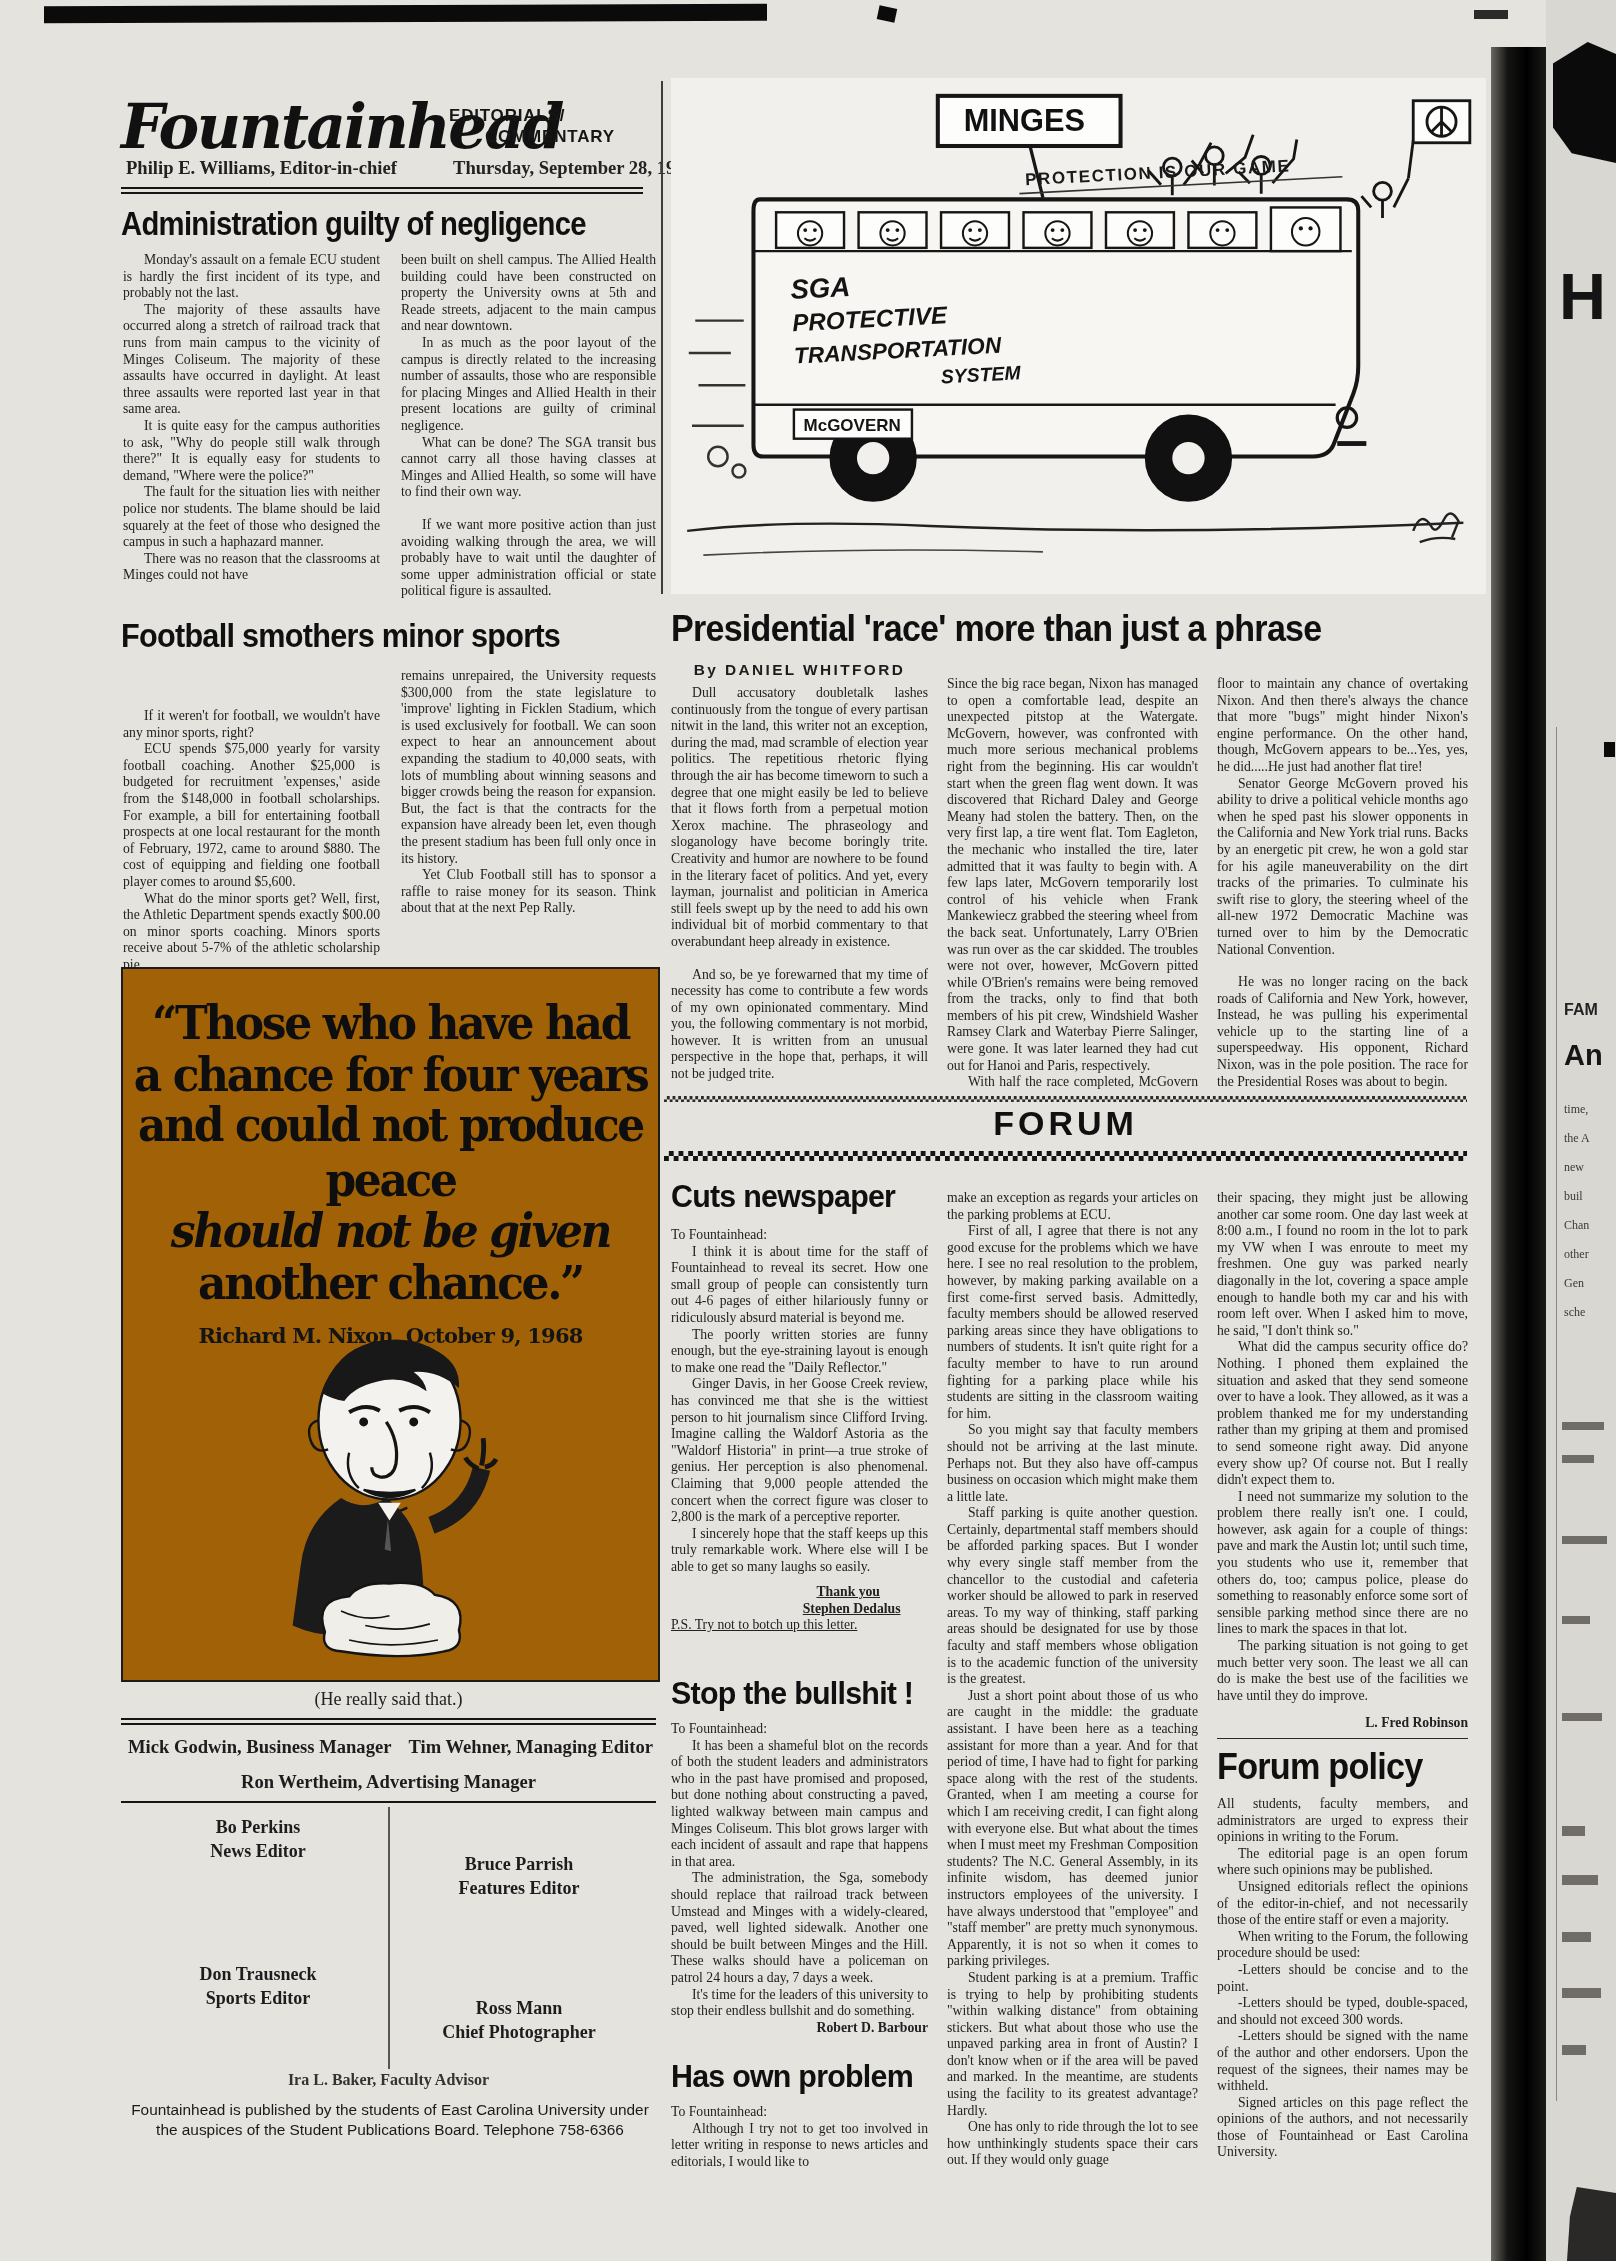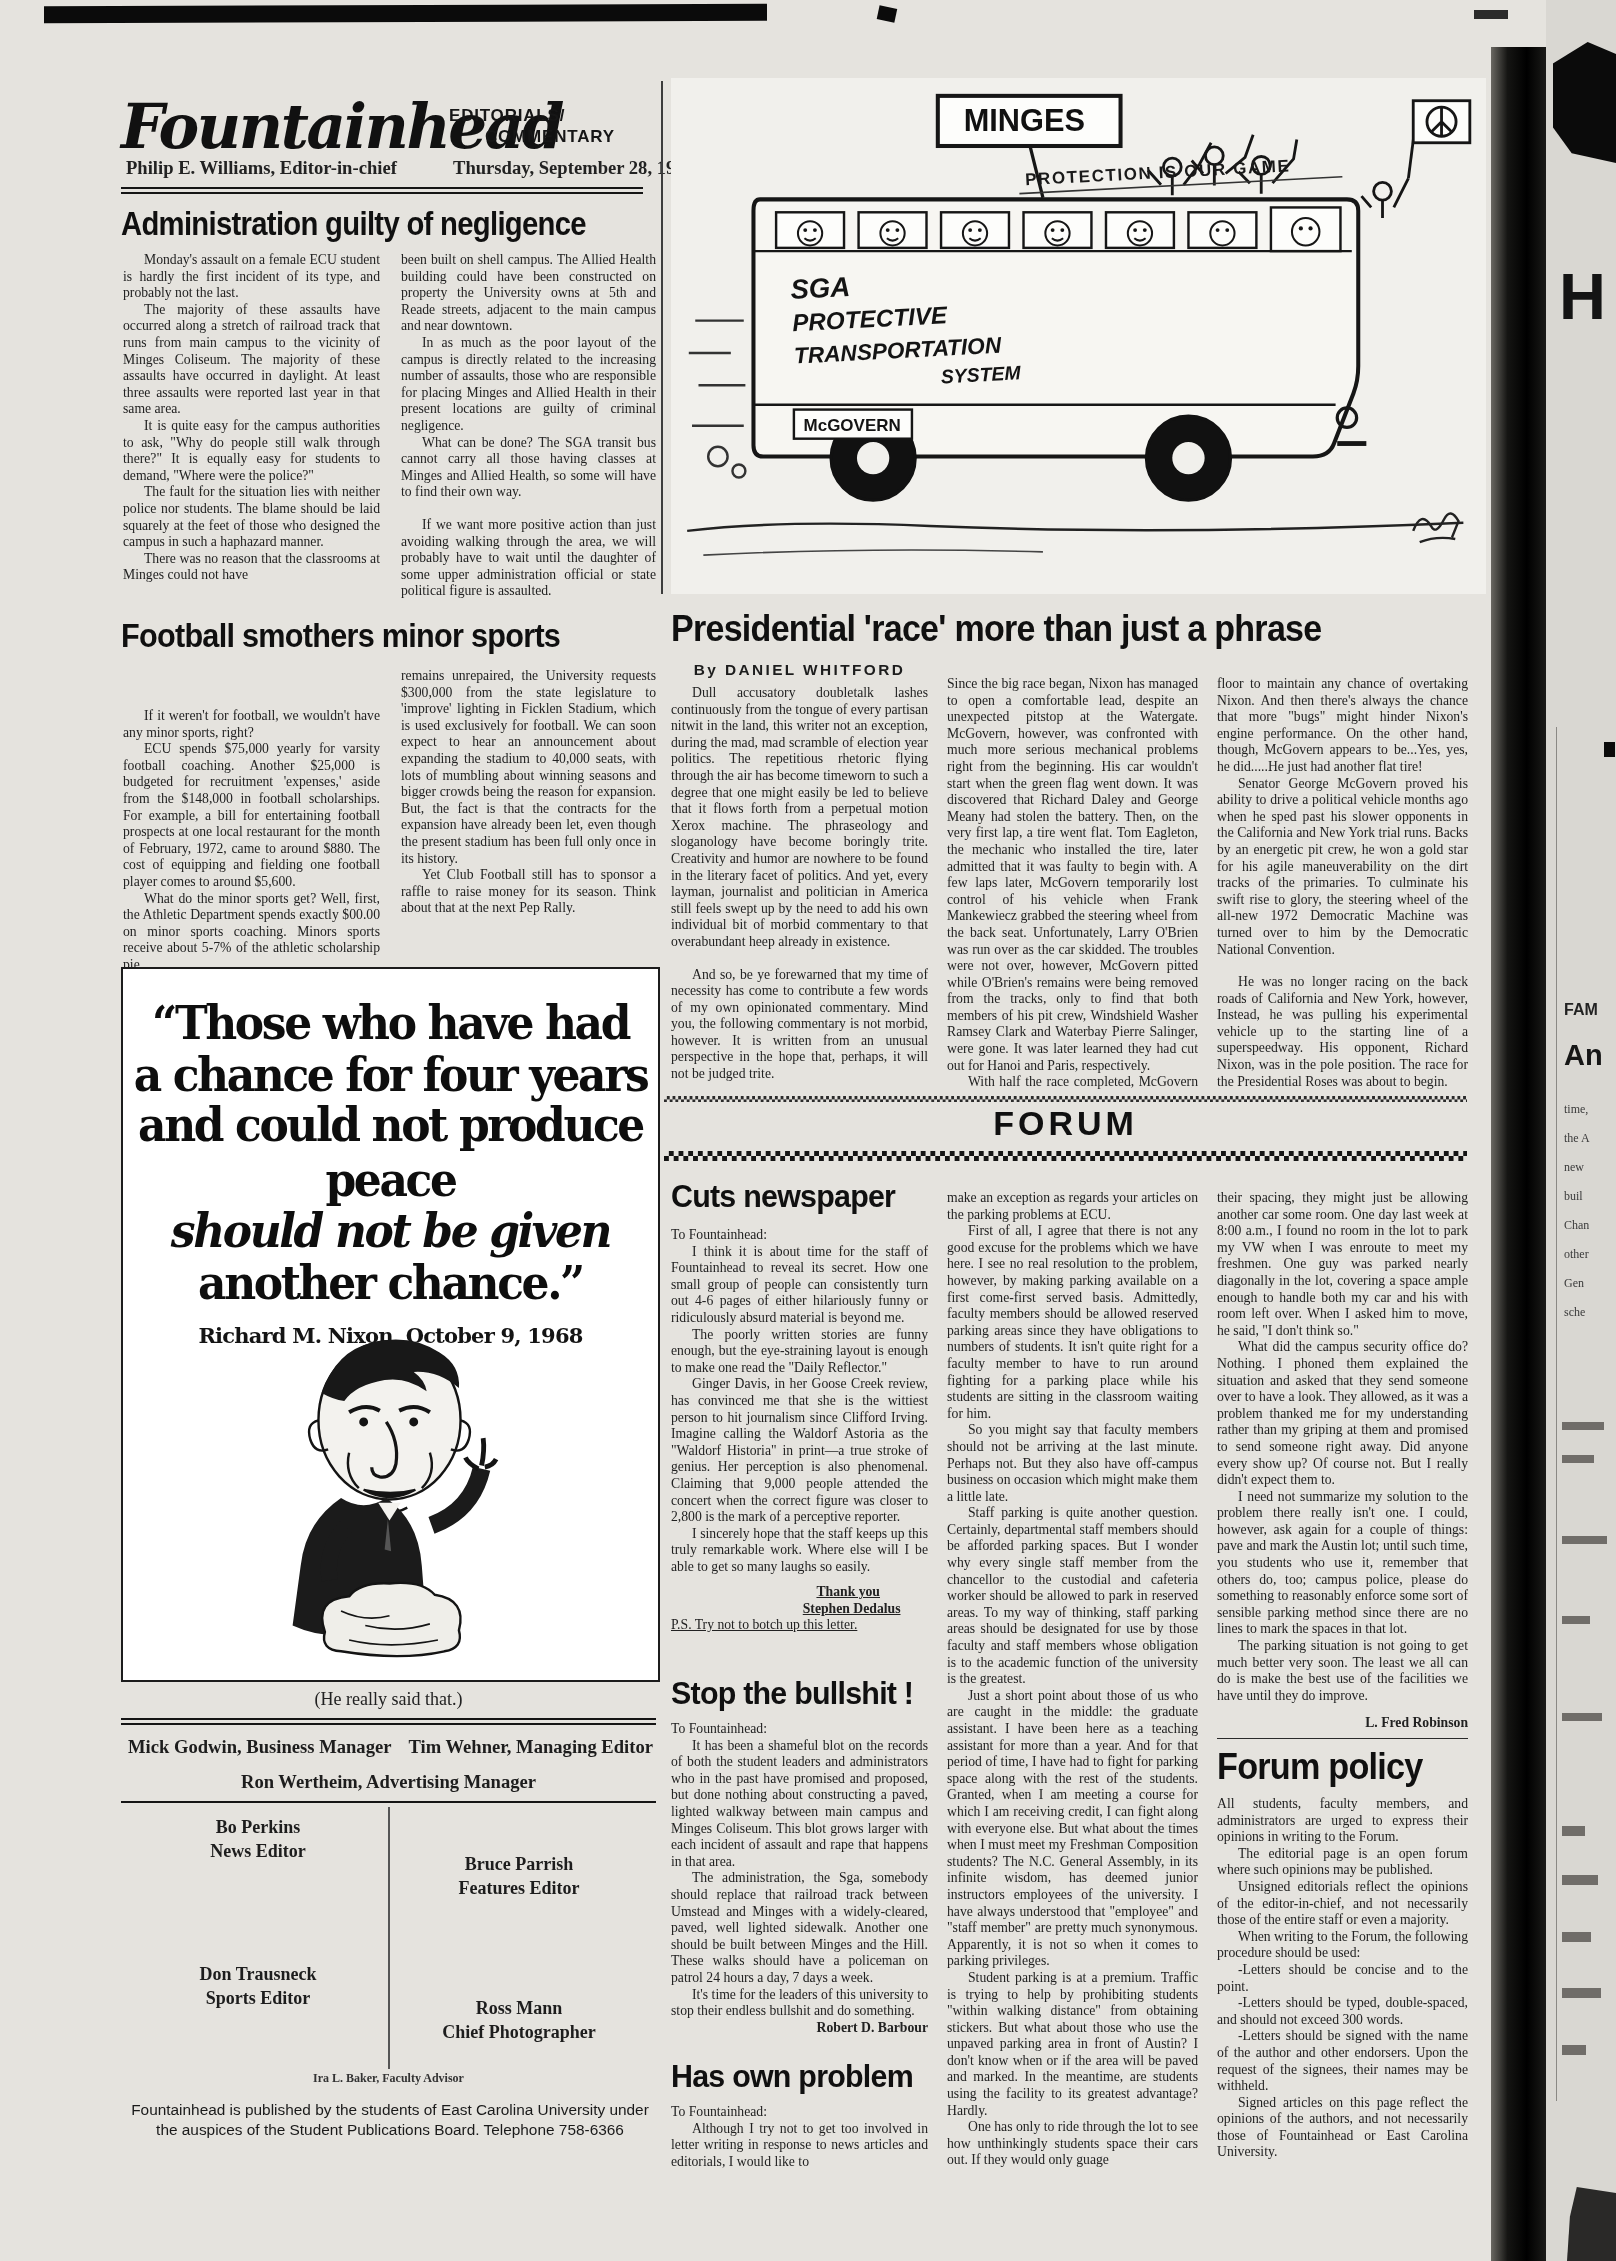--- a/index.html
+++ b/index.html
@@ -29,31 +29,31 @@
   .letter p:first-child{text-indent:0;}
   .sig{font-weight:bold;text-align:right;padding-right:11.3px;}
   
   .checker{background:repeating-conic-gradient(#141414 0% 25%, transparent 0% 50%);
            background-size:9.7px 9.7px;}
   .finecheck{background:repeating-conic-gradient(#2a2a2a 0% 25%, transparent 0% 50%);
            background-size:5.7px 5.7px;}
   .forumtitle{font-family:"Liberation Sans",sans-serif;font-weight:bold;font-size:34px;
            letter-spacing:4px;text-align:center;color:#101010;}
   
-  .quotebox{border:2.4px solid #1c1c1c;background:#ffffff;}
+  .quotebox{border:2.4px solid #1c1c1c;background:#a16207;}
   .quoteline{font-family:"DejaVu Serif",serif;font-weight:bold;font-size:44px;
         letter-spacing:-2.4px;line-height:52px;text-align:center;color:#0e0e0e;
         transform:scaleY(1.06);}
   .attrib{font-family:"DejaVu Serif",serif;font-weight:bold;font-size:21px;
         letter-spacing:-0.8px;text-align:center;color:#141414;}
   .caption{font-size:18px;text-align:center;color:#222;}
   
   .staffline{font-size:18.6px;font-weight:bold;color:#1d1d1d;}
   .staffname{font-size:18px;font-weight:bold;text-align:center;line-height:24px;color:#1d1d1d;}
-  .advisor{font-size:12px;font-weight:bold;text-align:center;color:#333;}
+  .advisor{font-size:16px;font-weight:bold;text-align:center;color:#333;}
   .footerline{font-family:"Liberation Sans",sans-serif;font-weight:normal;font-size:15.4px;
         text-align:center;line-height:20px;color:#1a1a1a;}
   
   .inkstrip{background:#0b0b0b;}
   .gutter{background:linear-gradient(90deg,#6a6862,#151513 30%,#000 65%,#1a1a18);}
   .nextpage{background:#d9d7d2;}
   .fragline{font-size:12px;color:#3a3a3a;line-height:17px;white-space:nowrap;overflow:hidden;}
   .smudgebar{background:#4c4a46;opacity:.75;}
   svg text{font-family:"Liberation Sans",sans-serif;}
 </style>

